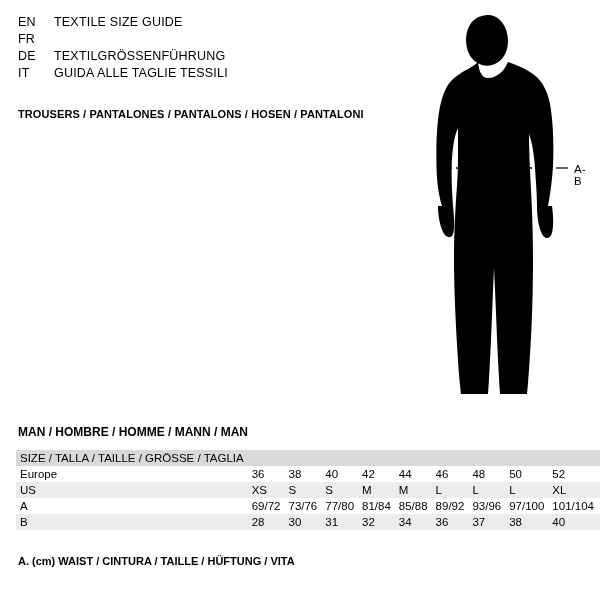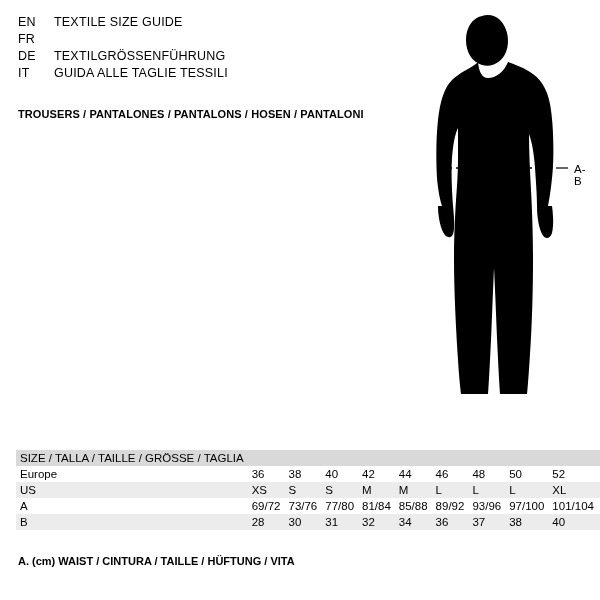--- a/index.html
+++ b/index.html
@@ -184,20 +184,21 @@
       <path fill="#000000" d="M18 196 C18 206 20 216 23 222 C26 228 31 229 33 224 C35 218 34 206 33 196 Z"></path>
 
       <path fill="#000000" d="M117 196 C117 208 119 218 122 224 C125 230 130 229 132 223 C134 214 133 204 132 196 Z"></path>
 
       <line x1="26" y1="158" x2="136" y2="158" stroke="#000000" stroke-width="1.6" stroke-dasharray="6,4"></line>
       <line x1="136" y1="158" x2="148" y2="158" stroke="#000000" stroke-width="1.2"></line>
     </svg>
     <div class="ab-label">A-B</div>
   </div>
 
+  <div class="table-title">MAN / HOMBRE / HOMME / MANN / MAN</div>
 
   <table class="size-table">
     <colgroup>
       <col class="c0">
         <col class="cx">
         <col class="cx">
         <col class="cx">
         <col class="cx">
       <col class="cx">
         <col class="cx">

